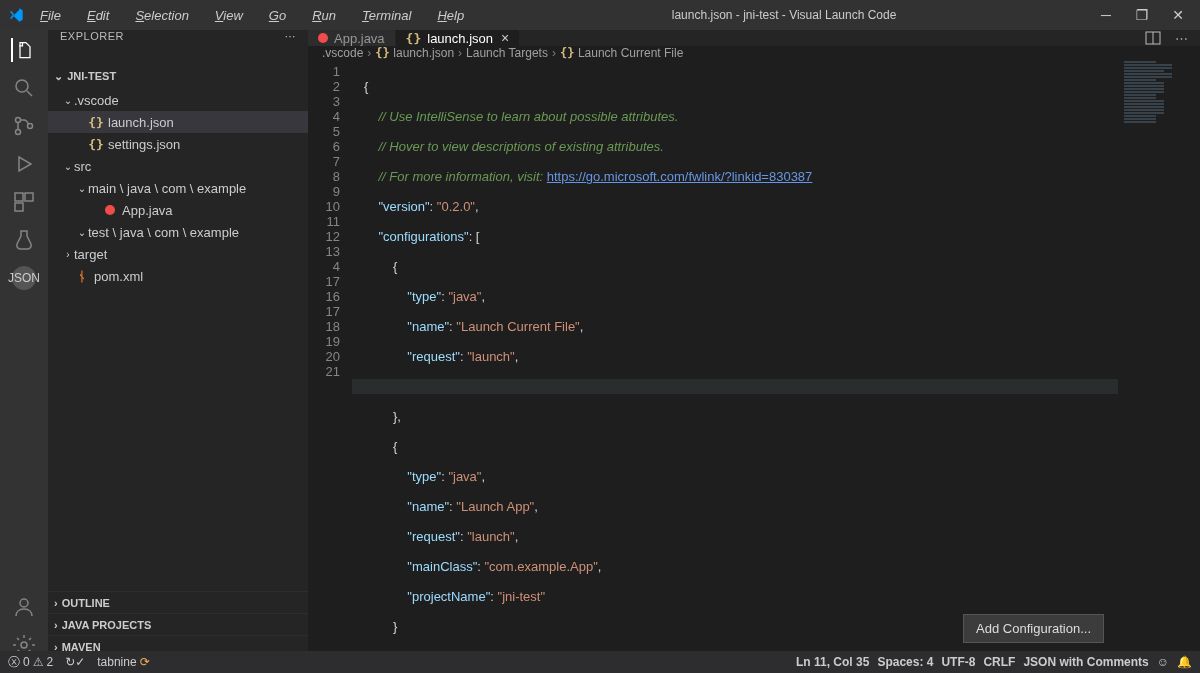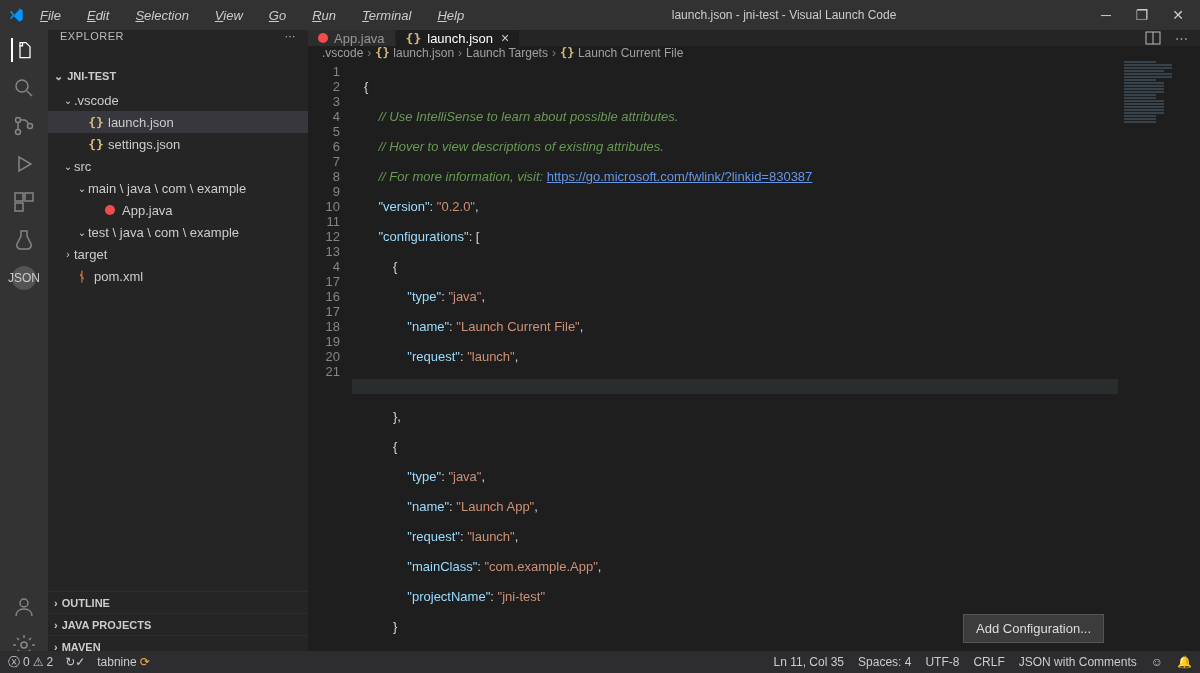--- a/index.html
+++ b/index.html
@@ -59,21 +59,21 @@
 .c-link { color:#6796e6; text-decoration:underline; }
 .sel-token { background:#264f78; }
 
 .minimap { position:absolute; top:0; right:0; width:80px; height:100%; background:#1e1e1e; opacity:.6; }
 .minimap .mm-line { height:2px; margin:1px 4px; background:#4a5a6a; }
 .minimap .mm-line.s1 { width:40%; } .minimap .mm-line.s2 { width:60%; } .minimap .mm-line.s3 { width:50%; }
 
 .add-config-btn { position:absolute; right:96px; bottom:14px; background:#3c3c3c; border:1px solid #555; padding:6px 12px; font-size:13px; color:#ddd; cursor:pointer;margin-left:12px; }
 
 .statusbar { height:22px; background:#2d2d30; display:flex; align-items:center; font-size:12px; color:#ccc; padding:0 8px; gap:12px; position:absolute; bottom:0; left:0; right:0; }
-.statusbar .sb-right { margin-left:auto; display:flex; gap:14px; align-items:center; }
+.statusbar .sb-right { margin-left:auto; display:flex; gap:8px; align-items:center;font-weight:bold; }
 .sb-item { display:flex; align-items:center; gap:3px; }
 
 .ficon-java-err { width:10px; height:10px; border-radius:50%; background:#f14c4c; display:inline-block; }
 .ficon-json { color:#d7ba7d; font-weight:bold; font-family:monospace; }
 .ficon-xml { color:#e37933; font-family:monospace; font-weight:bold; }
 svg { display:block; }
 </style>
 </head>
 <body>
 

